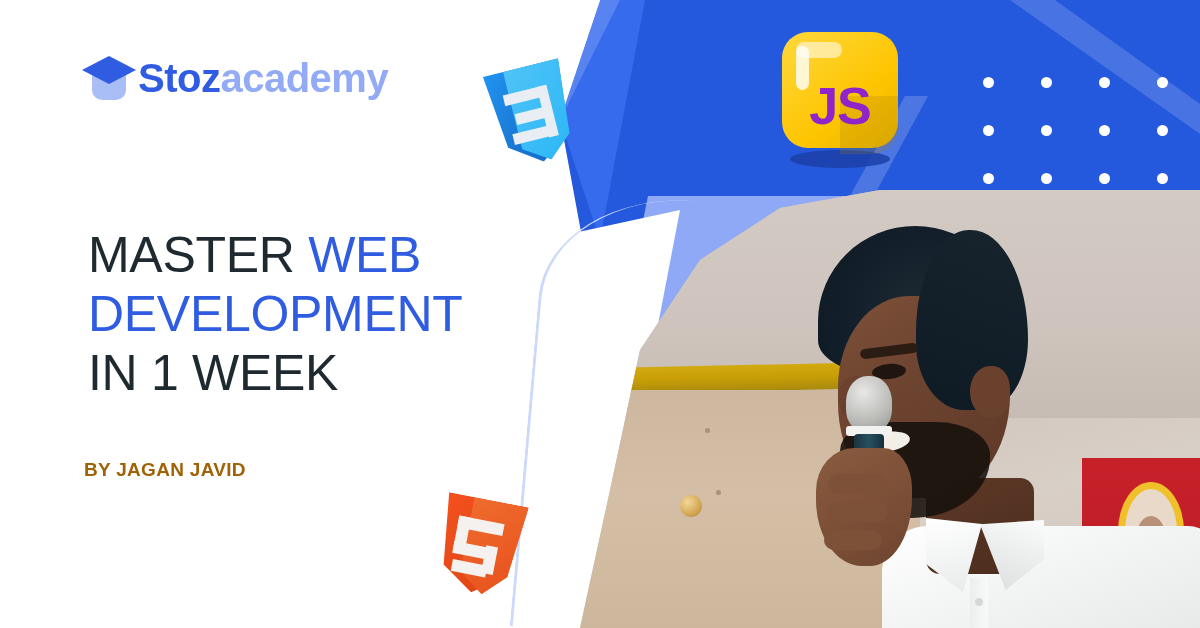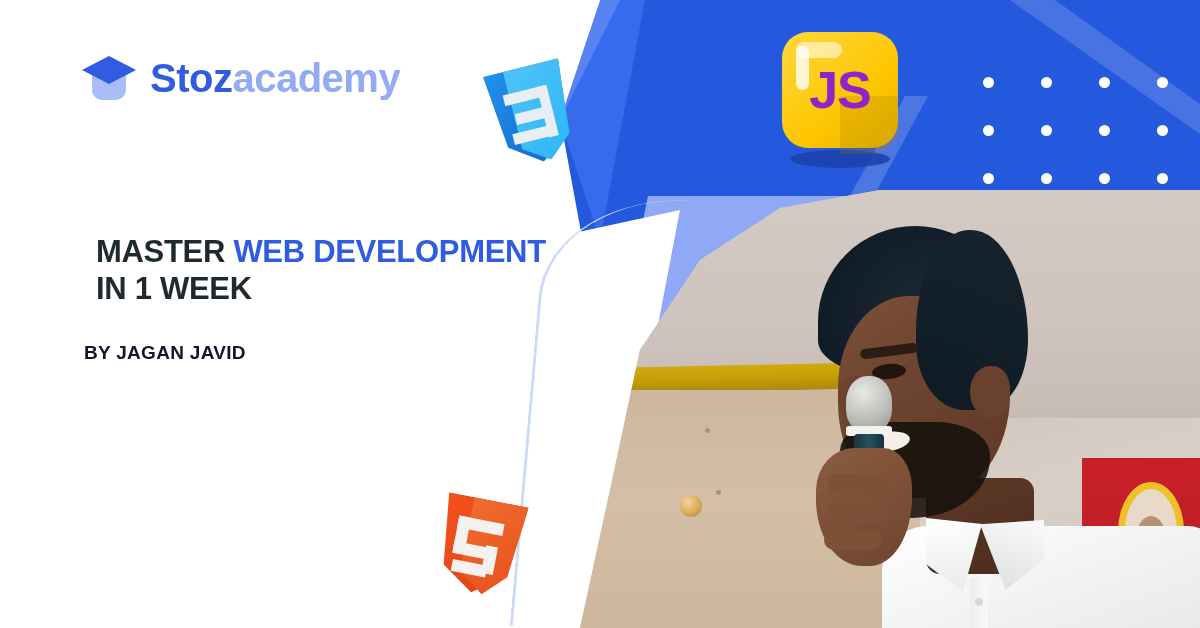--- a/index.html
+++ b/index.html
@@ -165,59 +165,59 @@
       background:linear-gradient(140deg,#ffd83d 0%,#fdc500 62%,#e8b400 100%);}
   .js .gloss{position:absolute;left:14px;top:10px;width:46px;height:16px;border-radius:10px;
       background:rgba(255,255,255,.55);}
   .js .gloss2{position:absolute;left:14px;top:14px;width:13px;height:44px;border-radius:8px;
       background:rgba(255,255,255,.8);}
   .js .shade{position:absolute;right:0;bottom:0;width:58px;height:58px;
       border-bottom-right-radius:26px;background:rgba(170,125,0,.22);}
   .js .txt{position:absolute;left:0;top:0;width:116px;height:116px;
       display:flex;align-items:flex-end;justify-content:center;
       font-weight:bold;font-size:52px;color:#8e24c9;letter-spacing:-1px;
-      padding-bottom:28px;box-sizing:border-box;font-family:"Liberation Sans",sans-serif;}
+      padding-bottom:12px;box-sizing:border-box;font-family:"Liberation Sans",sans-serif;}
   .js-shadow{position:absolute;left:790px;top:150px;width:100px;height:18px;
       border-radius:50%;background:#1b3fa8;opacity:.85;}
 
   
   .html5{left:434px;top:496px;width:92px;height:100px;transform:rotate(11deg);}
   .html5 .sh{position:absolute;inset:0;
       background:linear-gradient(135deg,#f4511e 0%,#e64a19 58%,#d84315 100%);
       clip-path:polygon(6% 3%,94% 3%,85% 75%,50% 97%,15% 75%);
       border-radius:8px;}
   .html5 .sh2{position:absolute;left:34%;top:3%;width:60%;height:94%;
       background:linear-gradient(140deg,#ef6c2e,#e8501c);
       clip-path:polygon(0 0,100% 0,86% 77%,46% 100%,0 80%);}
   .html5 .f1,.html5 .f2,.html5 .f3{position:absolute;background:#f4f1ee;}
   .html5 .f1{left:22%;top:24%;width:50%;height:12%;}
   .html5 .f2{left:22%;top:24%;width:13%;height:34%;}
   .html5 .f3{left:22%;top:50%;width:46%;height:12%;}
   .html5 .f4{position:absolute;left:56%;top:48%;width:14%;height:28%;background:#f4f1ee;}
   .html5 .f5{position:absolute;left:24%;top:68%;width:38%;height:12%;background:#f4f1ee;}
 
   
-  .logo{position:absolute;left:80px;top:52px;display:flex;align-items:center;gap:12px;}
+  .logo{position:absolute;left:80px;top:52px;display:flex;align-items:center;}
   .cap{position:relative;width:58px;height:52px;}
   .cap-base{position:absolute;left:12px;top:22px;width:34px;height:26px;
       background:#a9bdf7;border-radius:0 0 10px 10px;}
   .cap-top-shape{position:absolute;left:2px;top:4px;width:54px;height:28px;
       background:#2f5ce0;clip-path:polygon(50% 0,100% 50%,50% 100%,0 50%);}
   .logo-text{font-size:40px;font-weight:bold;letter-spacing:-.5px;line-height:1;}
   .logo-text .a{color:#2f5ce0;}
   .logo-text .b{color:#93aaf5;}
 
   
   .copy{position:absolute;left:84px;top:222px;width:580px;}
-  h1.headline{margin:12px;font-size:31px;line-height:1.18;font-weight:bold;
+  h1.headline{margin:4px;font-size:50px;line-height:1.18;font-weight:normal;
       color:#1f2a30;letter-spacing:-.3px;}
   h1.headline .hl{color:#2f5ce0;}
   .subtitle{margin:26px 0 0 0;font-size:24px;color:#2c3c47;letter-spacing:.2px;font-weight:normal;}
   .when{margin-top:50px;color:#2f5ce0;font-weight:bold;font-size:19px;line-height:1.45;letter-spacing:.2px;}
-  .byline{margin-top:35px;color:#0f172a;font-weight:bold;font-size:19px;letter-spacing:.3px;}
+  .byline{margin-top:56px;color:#a16207;font-weight:bold;font-size:19px;letter-spacing:.3px;}
 </style>
 </head>
 <body>
 
 <div id="banner">
 
   <div class="bg-layer">
     <div class="blue-main"></div>
     <div class="blue-light-wedge"></div>
     <div class="white-left"></div>

